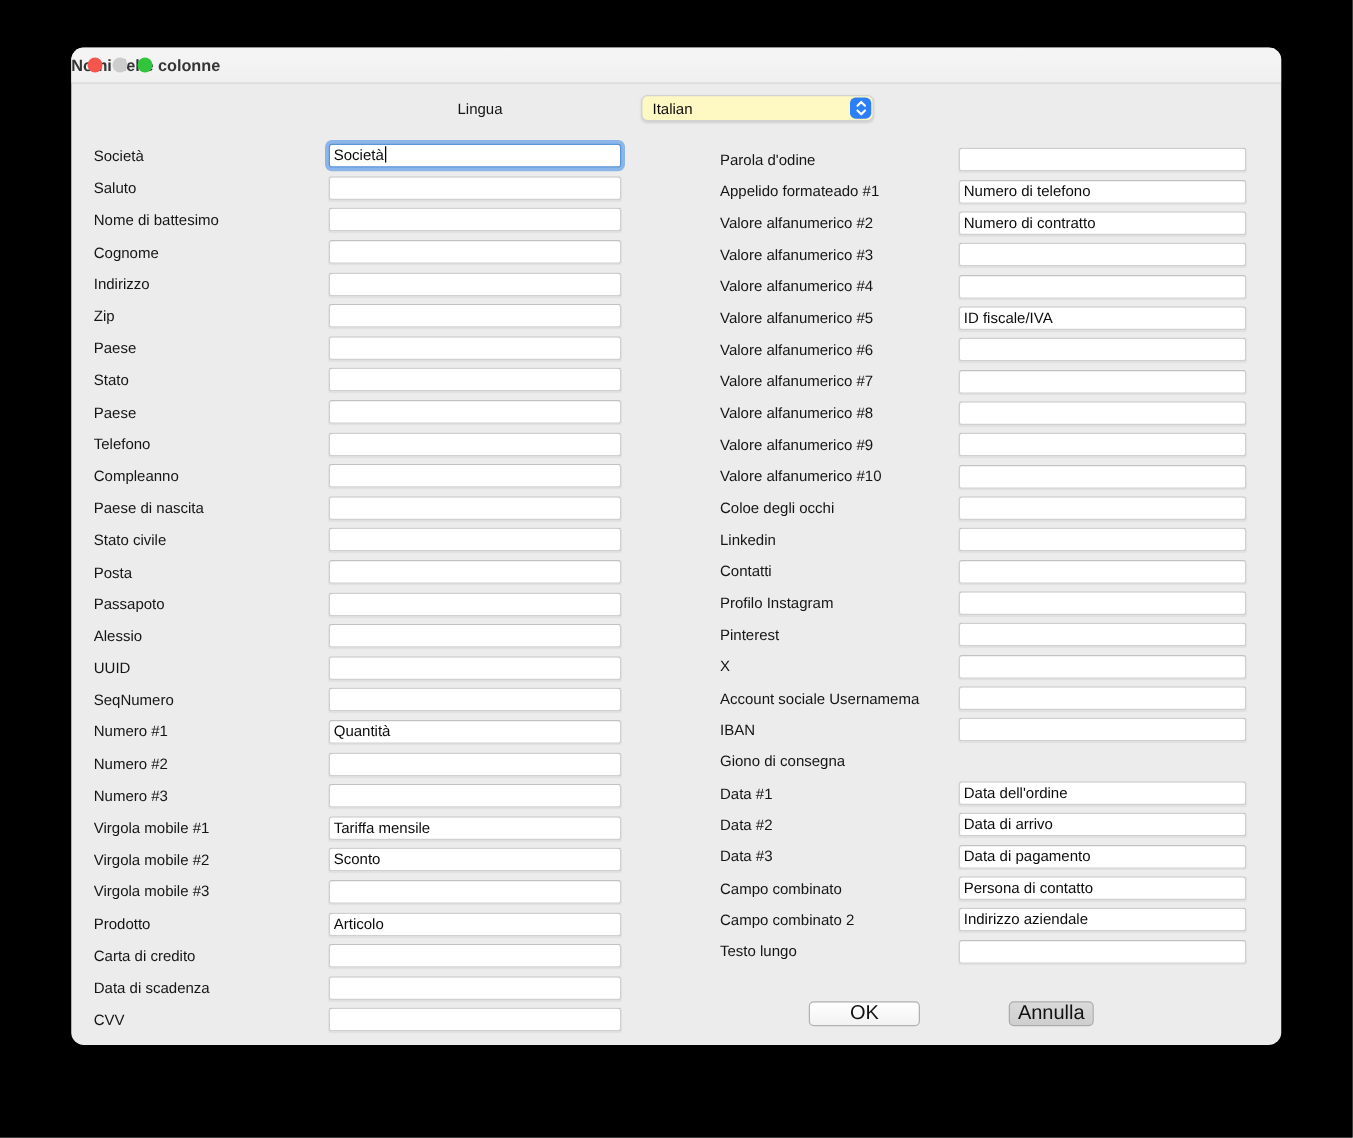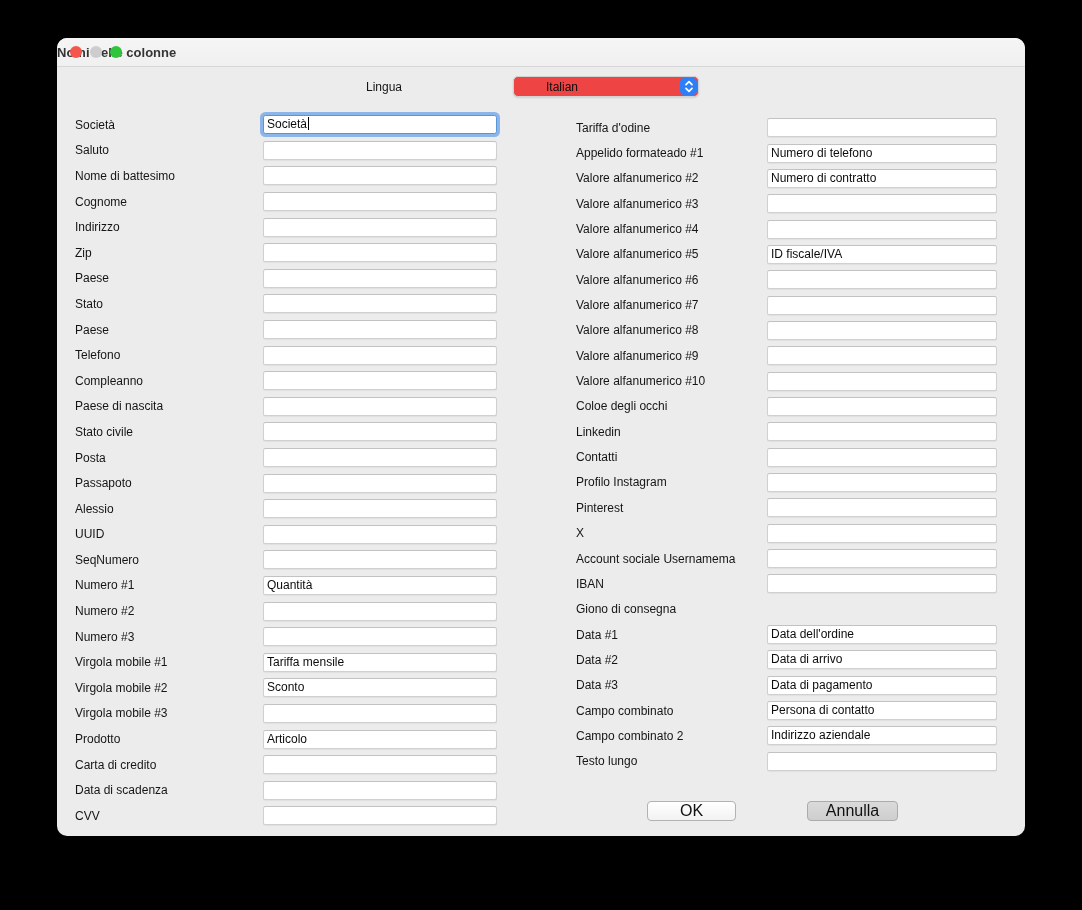--- a/index.html
+++ b/index.html
@@ -52,28 +52,27 @@
     width: 80px;
     text-align: center;
     font-size: 12px;
     color: #151515;
     line-height: 14px;
   }
   .popup {
     position: absolute;
     left: 456px; top: 38px;
     width: 186px; height: 21px;
-    background: #ef4444;
+    background: #fef9c3;
     border: 1px solid #d2d2d2;
     border-radius: 5px;
     box-sizing: border-box;
     display: flex;
     align-items: center;
     box-shadow: 0 1px 2px rgba(0,0,0,0.12);
-    padding-left: 24px;
   }
   .popup-text {
     flex: 1;
     padding-left: 8px;
     font-size: 12px;
     color: #0c0c0c;
     white-space: nowrap;
     overflow: hidden;
   }
   .popup-stepper {
@@ -149,21 +148,21 @@
     justify-content: center;
     cursor: default;
   }
   .btn-ok {
     left: 590px; top: 763px;
     width: 89px;
     background: linear-gradient(#ffffff, #f2f2f2);
   }
   .btn-cancel {
     left: 750px; top: 763px;
-    width: 91px;
+    width: 68px;
     background: linear-gradient(#dadada, #cecece);
     border-color: #ababab;
   }
 </style>
 </head>
 <body>
 
 <div class="stage">
   <div class="window">
 
@@ -297,21 +296,21 @@
           <div class="flabel">Data di scadenza</div>
           <div class="finput"></div>
         </div>
         <div class="row">
           <div class="flabel">CVV</div>
           <div class="finput"></div>
         </div>
       </div>
     <div class="col col-right" id="col-right">
         <div class="row">
-          <div class="flabel">Tariffa d'odine</div>
+          <div class="flabel">Parola d'odine</div>
           <div class="finput"></div>
         </div>
         <div class="row">
           <div class="flabel">Appelido formateado #1</div>
           <div class="finput">Numero di telefono</div>
         </div>
         <div class="row">
           <div class="flabel">Valore alfanumerico #2</div>
           <div class="finput">Numero di contratto</div>
         </div>

